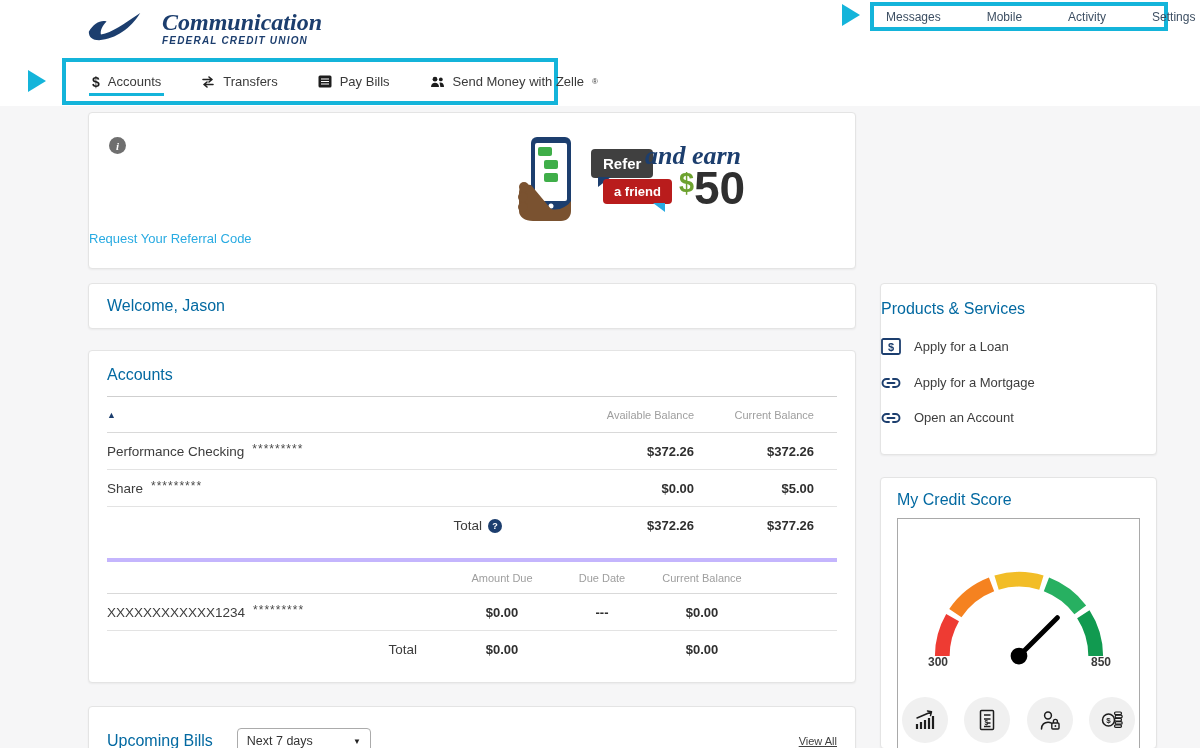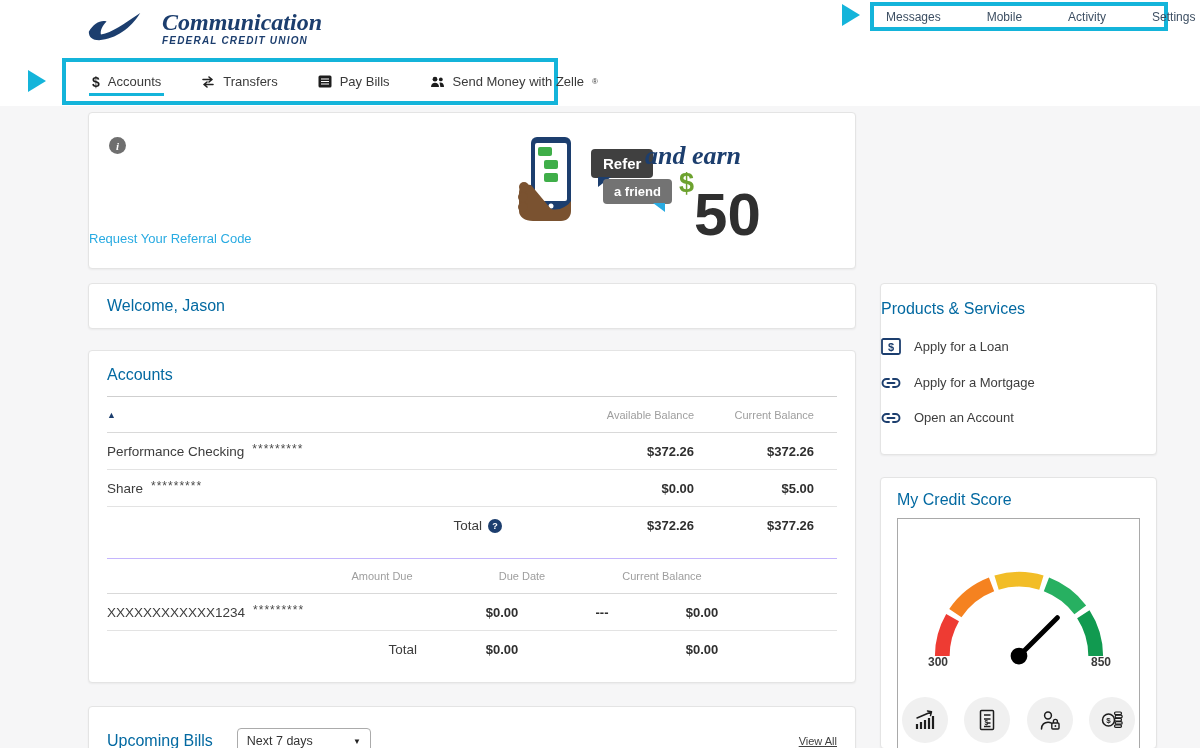--- a/index.html
+++ b/index.html
@@ -38,26 +38,26 @@
 
   
   .banner { left:88px; top:112px; width:768px; height:157px; }
   .info-icon { position:absolute; left:20px; top:24px; width:17px; height:17px; border-radius:50%; background:#6f6f6f; color:#fff;
     font-family:"Liberation Serif", serif; font-style:italic; font-weight:bold; font-size:11px; display:flex; align-items:center; justify-content:center; cursor:pointer; }
   .illus { position:absolute; left:0; top:0; width:100%; height:110px; }
   .phone-svg { position:absolute; left:428px; top:22px; }
   .bubble { position:absolute; color:#fff; font-weight:bold; border-radius:4px; }
   .bubble-refer { left:502px; top:36px; background:#404040; font-size:15px; padding:6px 12px; }
   .bubble-refer::after { content:""; position:absolute; left:7px; bottom:-9px; border-right:13px solid transparent; border-top:10px solid #1c3e6e; }
-  .bubble-friend { left:514px; top:66px; background:#737373; font-size:13px; padding:5px 11px; z-index:2; }
+  .bubble-friend { left:514px; top:66px; background:#b91c1c; font-size:13px; padding:5px 11px; z-index:2; }
   .bubble-friend::after { content:""; position:absolute; right:7px; bottom:-8px; border-left:12px solid transparent; border-top:9px solid #29abe2; }
   .and-earn { position:absolute; left:556px; top:28px; font-family:"Liberation Serif", serif; font-style:italic; font-weight:bold; font-size:26px; color:#1c3e6e; }
   .big-price { position:absolute; left:590px; top:52px; color:#6da22f; font-weight:bold; display:flex; }
   .big-price .cur { font-size:27px; margin-top:3px; }
-  .big-price .amt { font-size:60px; line-height:1;margin-top:20px; }
+  .big-price .amt { font-size:46px; line-height:1; }
   .ref-link { position:absolute; left:0; top:118px; width:100%; text-align:left; font-size:13px; color:#29abe2; cursor:pointer; }
 
   
   .welcome { left:88px; top:283px; width:768px; height:46px; display:flex; align-items:center; padding:0 18px; }
 
   
   .accounts { left:88px; top:350px; width:768px; height:333px; padding:0 18px; }
   .accounts .card-title { padding-top:15px; }
   .rule { border:none; border-top:1px solid #cfcfcf; margin-top:12px; }
   .t-row { display:flex; align-items:center; }
@@ -66,21 +66,21 @@
   .tot-row { height:37px; font-size:13.5px; color:#3d3d3d; }
   .cell-name { flex:1; display:flex; align-items:center; gap:8px; }
   .cell-mask { font-size:12px; letter-spacing:1px; color:#4a4a4a; position:relative; top:-2px; }
   .col-r120 { width:120px; text-align:right; }
   .col-sp23 { width:23px; }
   .amt { font-weight:bold; color:#2f2f2f; font-size:13px; }
   .sort-tri { font-size:9px; color:#1c3e6e; cursor:pointer; }
   .tot-name-dep { flex:1; display:flex; align-items:center; justify-content:flex-end; padding-right:72px; gap:6px; }
   .help-icon { width:14px; height:14px; border-radius:50%; background:#1c3e6e; color:#fff; font-size:9px; font-weight:bold;
     display:flex; align-items:center; justify-content:center; cursor:pointer; }
-  .loans-hdr { margin-top:14px; border-top:1px solid #c4b5fd;gap:40px; }
+  .loans-hdr { margin-top:14px; border-top:4px solid #c4b5fd; }
   .col-c130 { width:130px; text-align:center; }
   .col-c70 { width:70px; text-align:center; }
   .col-sp70 { width:70px; }
   .tot-name-loan { flex:1; text-align:right; padding-right:20px; }
 
   
   .bills { left:88px; top:706px; width:768px; height:70px; display:flex; align-items:center; padding:0 18px; }
   .bills-select { margin-left:24px; width:134px; height:27px; border:1px solid #ababab; border-radius:4px; background:#fff;
     display:flex; align-items:center; justify-content:space-between; padding:0 9px; font-size:12.5px; color:#333; cursor:pointer; }
   .caret { font-size:8px; color:#222; }

